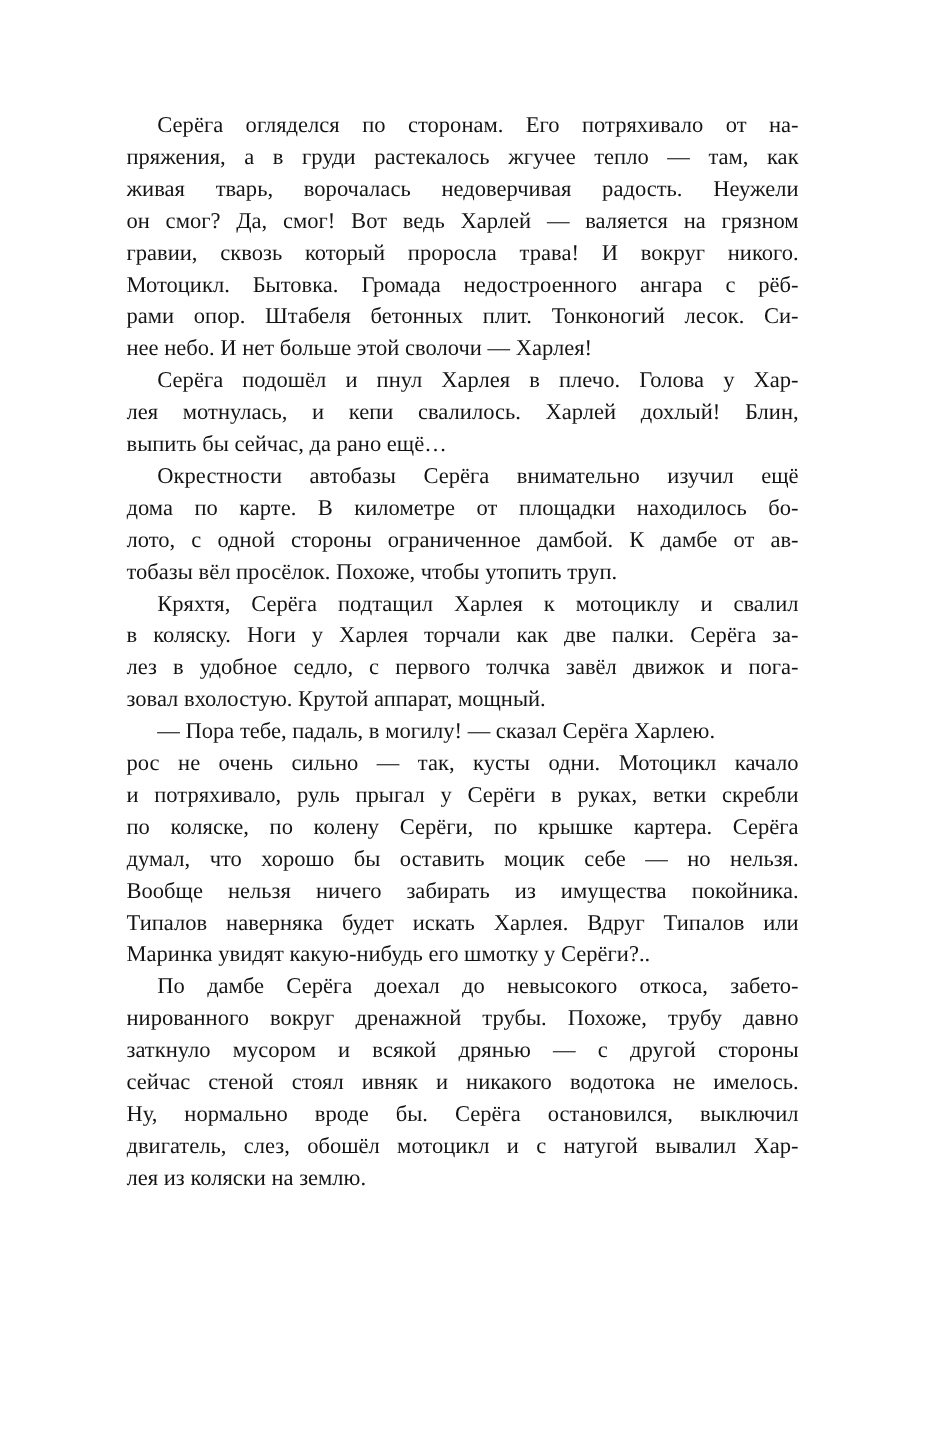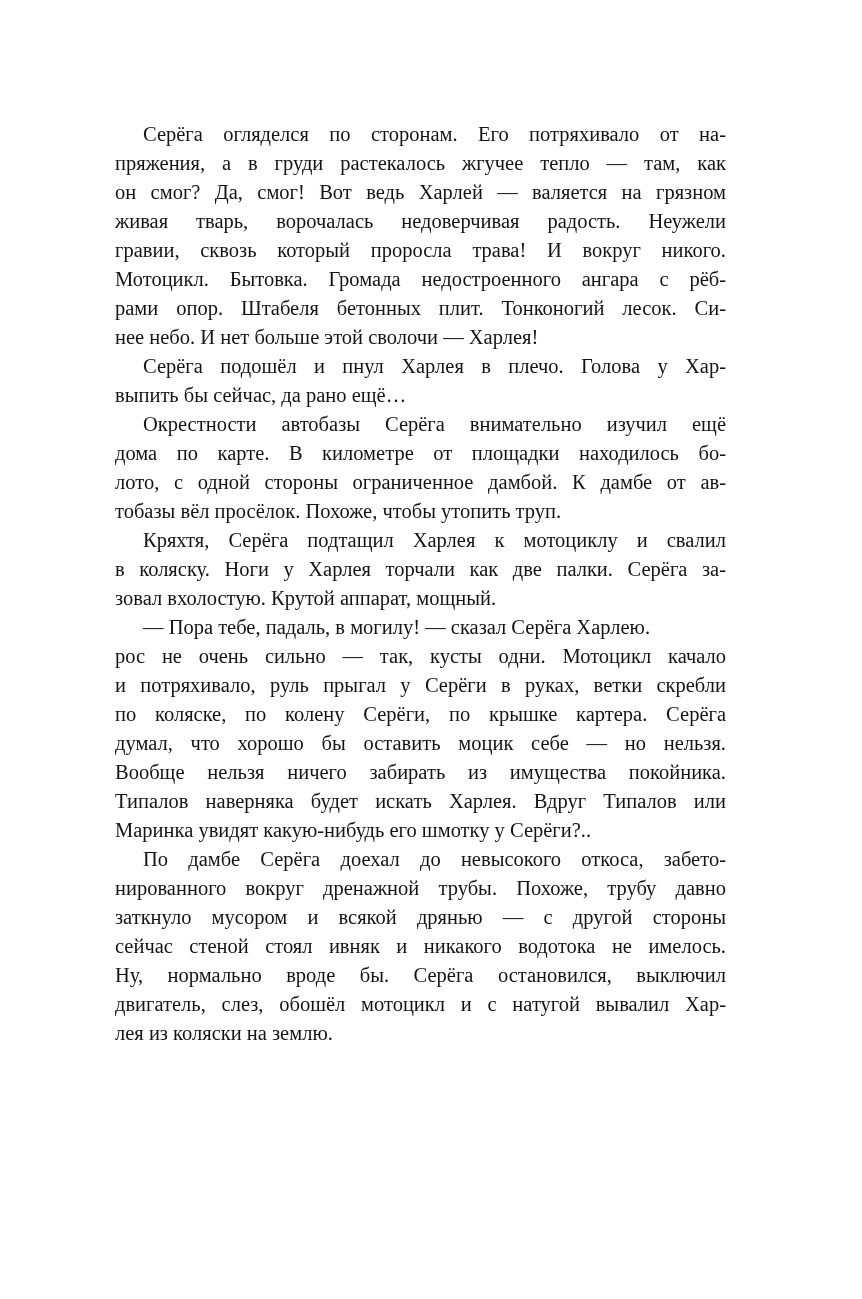--- a/index.html
+++ b/index.html
@@ -12,21 +12,21 @@
     width: 862px;
     height: 1299px;
     background: #ffffff;
     font-family: "Liberation Serif", "DejaVu Serif", serif;
     color: #141414;
     overflow: hidden;
   }
   .text-block {
     position: absolute;
     left: 115px;
-    top: 120px;
+    top: 100px;
     width: 611px;
   }
   .paragraph {
     margin: 0;
     padding: 0;
   }
   .line {
     font-size: 20.5px;
     line-height: 29px;
     height: 29px;
@@ -65,40 +65,42 @@
   }
 </style>
 </head>
 <body>
 
 <div class="page">
   <main class="text-block">
       <div class="paragraph">
         <div class="line indent">Серёга огляделся по сторонам. Его потряхивало от на-</div>
         <div class="line">пряжения, а в груди растекалось жгучее тепло — там, как</div>
+        <div class="line">живая тварь, ворочалась недоверчивая радость. Неужели</div>
         <div class="line">он смог? Да, смог! Вот ведь Харлей — валяется на грязном</div>
-        <div class="line">живая тварь, ворочалась недоверчивая радость. Неужели</div>
         <div class="line">гравии, сквозь который проросла трава! И вокруг никого.</div>
         <div class="line">Мотоцикл. Бытовка. Громада недостроенного ангара с рёб-</div>
         <div class="line">рами опор. Штабеля бетонных плит. Тонконогий лесок. Си-</div>
         <div class="line last">нее небо. И нет больше этой сволочи — Харлея!</div>
       </div>
       <div class="paragraph">
         <div class="line indent">Серёга подошёл и пнул Харлея в плечо. Голова у Хар-</div>
+        <div class="line">лея мотнулась, и кепи свалилось. Харлей дохлый! Блин,</div>
         <div class="line last">выпить бы сейчас, да рано ещё…</div>
       </div>
       <div class="paragraph">
         <div class="line indent">Окрестности автобазы Серёга внимательно изучил ещё</div>
         <div class="line">дома по карте. В километре от площадки находилось бо-</div>
         <div class="line">лото, с одной стороны ограниченное дамбой. К дамбе от ав-</div>
         <div class="line last">тобазы вёл просёлок. Похоже, чтобы утопить труп.</div>
       </div>
       <div class="paragraph">
         <div class="line indent">Кряхтя, Серёга подтащил Харлея к мотоциклу и свалил</div>
         <div class="line">в коляску. Ноги у Харлея торчали как две палки. Серёга за-</div>
+        <div class="line">лез в удобное седло, с первого толчка завёл движок и пога-</div>
         <div class="line last">зовал вхолостую. Крутой аппарат, мощный.</div>
       </div>
       <div class="paragraph">
         <div class="line indent last">— Пора тебе, падаль, в могилу! — сказал Серёга Харлею.</div>
       </div>
       <div class="paragraph">
         <div class="line">рос не очень сильно — так, кусты одни. Мотоцикл качало</div>
         <div class="line">и потряхивало, руль прыгал у Серёги в руках, ветки скребли</div>
         <div class="line">по коляске, по колену Серёги, по крышке картера. Серёга</div>
         <div class="line">думал, что хорошо бы оставить моцик себе — но нельзя.</div>

